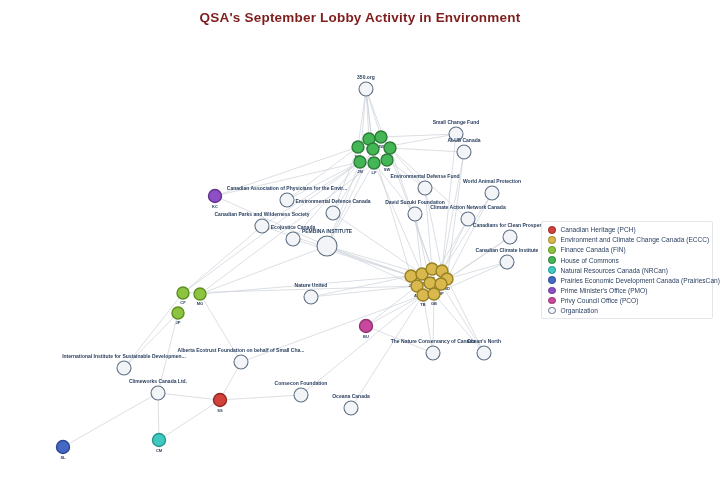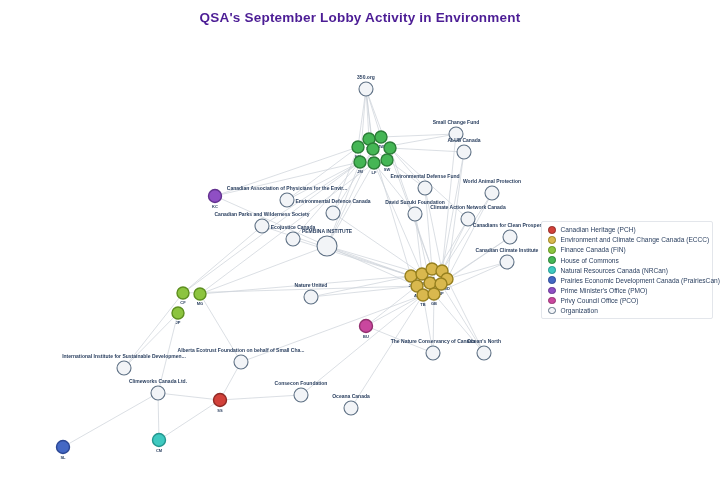--- a/index.html
+++ b/index.html
@@ -2,21 +2,21 @@
 <html><head>
 <meta charset="utf-8">
 <style>
   html,body{margin:0;padding:0;background:#fff;}
   .canvas{
     position:relative;width:720px;height:504px;background:#ffffff;overflow:hidden;
     font-family:"Liberation Sans",sans-serif;
   }
   .chart-title{
     position:absolute;top:10px;left:0;width:720px;text-align:center;
-    font-size:13.5px;font-weight:bold;color:#4c1d95;margin:0;letter-spacing:.2px;
+    font-size:13.5px;font-weight:bold;color:#7f1d1d;margin:0;letter-spacing:.2px;
   }
   svg.graph{position:absolute;left:0;top:0;}
   .legend{
     position:absolute;left:541px;top:221px;width:172px;
     background:#ffffff;border:1px solid #e3e6eb;border-radius:2px;
     padding:4px 6px;box-sizing:border-box;
     display:flex;flex-direction:column;gap:2.6px;
   }
   .legend-item{display:flex;align-items:center;gap:5px;cursor:pointer;}
   .legend-dot{width:5.5px;height:5.5px;border-radius:50%;flex:0 0 auto;}

